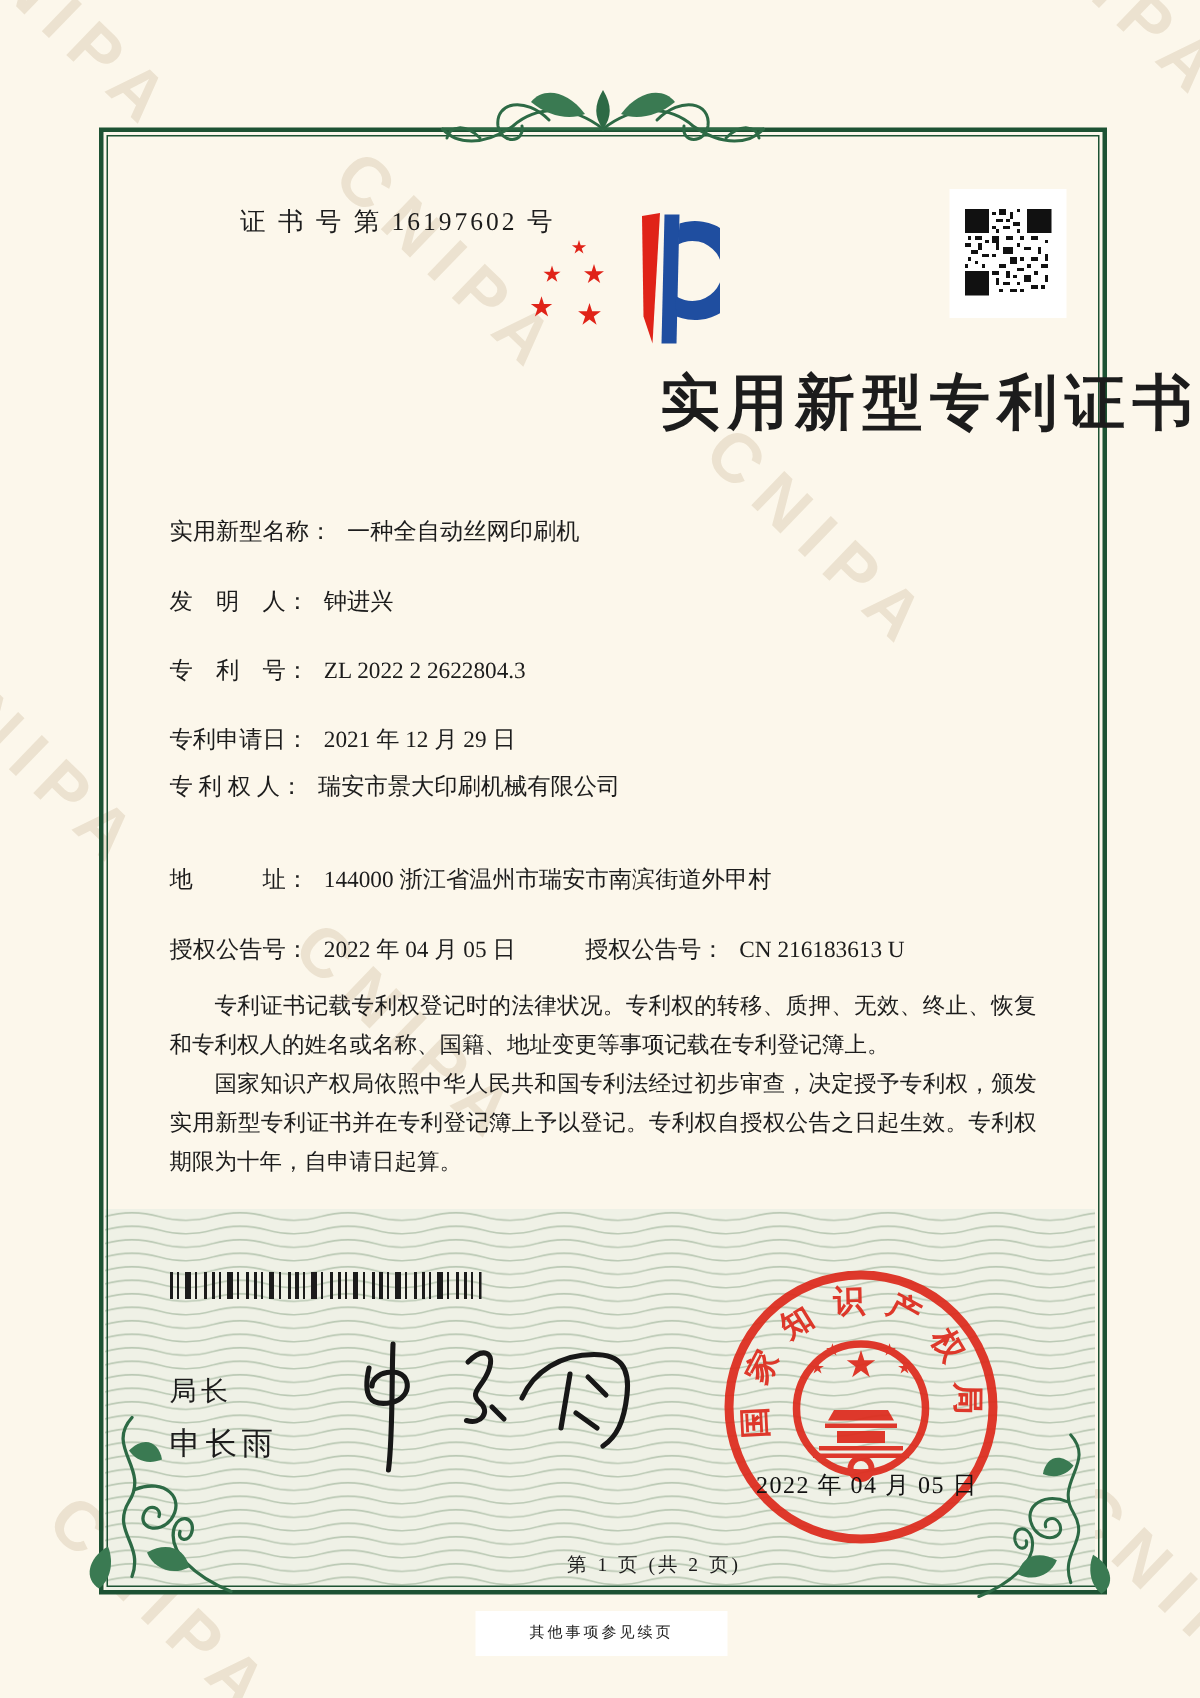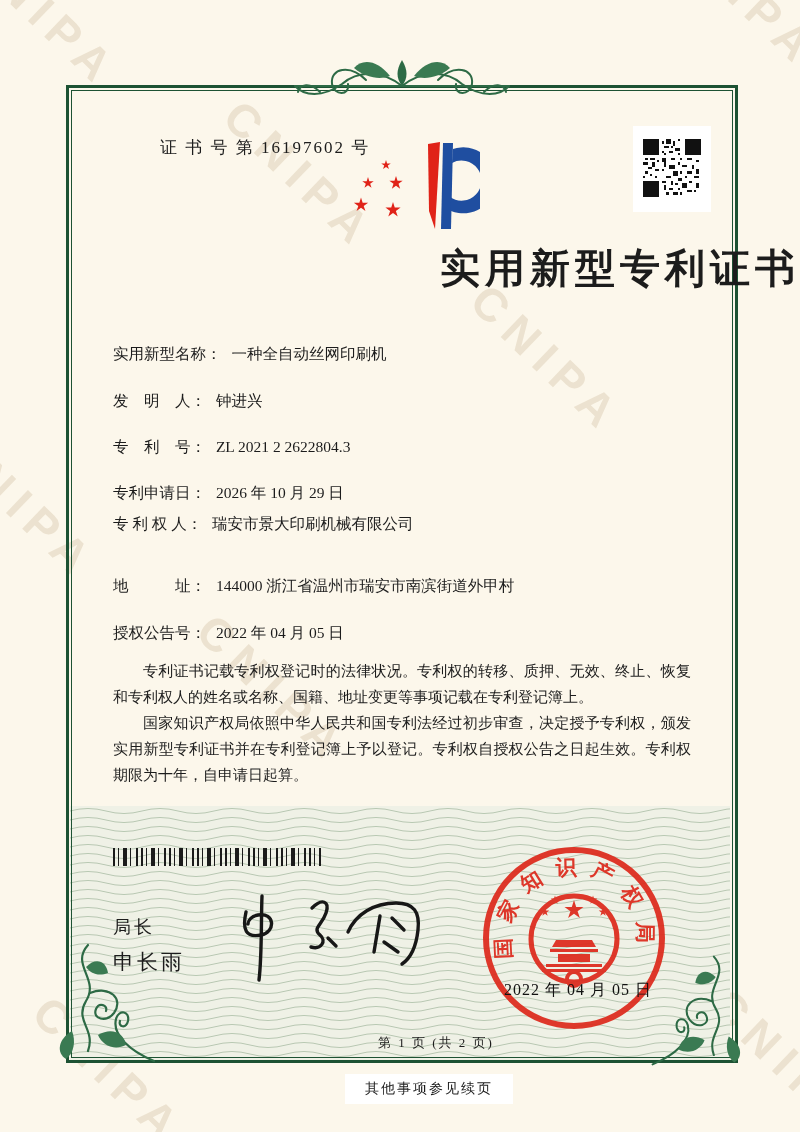--- a/index.html
+++ b/index.html
@@ -50,21 +50,21 @@
   }
   .director-title{left:113px;top:915px;font-size:18px;letter-spacing:3px;}
   .director-name{left:113px;top:948px;font-size:21px;letter-spacing:3px;}
   .signature{left:228px;top:886px;}
   .seal{left:479px;top:843px;width:190px;height:190px;z-index:6;}
   .seal-date{left:498px;top:980px;width:160px;text-align:center;
     font-size:16px;color:#111;z-index:7;letter-spacing:1px;}
   .page-info{left:0;top:1034px;width:800px;text-align:center;font-size:13px;
     letter-spacing:2px;z-index:6;padding-left:36px;}
   .cont-note{left:317px;top:1074px;width:168px;height:30px;background:#ffffff;
-    text-align:center;line-height:30px;font-size:14px;letter-spacing:2px;z-index:6;margin-left:28px;}
+    text-align:center;line-height:30px;font-size:10px;letter-spacing:2px;z-index:6;}
   .vine{position:absolute;z-index:4;}
 </style>
 </head>
 <body>
 
 <div class="wm" style="left:-52px;top:-14px;">CNIPA</div>
 <div class="wm" style="left:648px;top:-34px;">CNIPA</div>
 <div class="wm" style="left:205px;top:148px;">CNIPA</div>
 <div class="wm" style="left:452px;top:332px;">CNIPA</div>
 <div class="wm" style="left:-74px;top:478px;">CNIPA</div>
@@ -149,37 +149,41 @@
 <div class="z row r1">
   <span class="lbl">实用新型名称：</span>
   <span class="val">一种全自动丝网印刷机</span>
 </div>
 <div class="z row r2">
   <span class="lbl">发　明　人：</span>
   <span class="val">钟进兴</span>
 </div>
 <div class="z row r3">
   <span class="lbl">专　利　号：</span>
-  <span class="val">ZL 2021 2 2622804.3</span>
+  <span class="val">ZL 2022 2 2622804.3</span>
 </div>
 <div class="z row r4">
   <span class="lbl">专利申请日：</span>
-  <span class="val">2026 年 10 月 29 日</span>
+  <span class="val">2021 年 12 月 29 日</span>
 </div>
 <div class="z row r5">
   <span class="lbl">专 利 权 人：</span>
   <span class="val">瑞安市景大印刷机械有限公司</span>
 </div>
 <div class="z row r6">
   <span class="lbl">地　　　址：</span>
   <span class="val">144000 浙江省温州市瑞安市南滨街道外甲村</span>
 </div>
 <div class="z row r7">
   <span class="lbl">授权公告号：</span>
   <span class="val">2022 年 04 月 05 日</span>
+  <span class="pair2">
+    <span class="lbl">授权公告号：</span>
+    <span class="val">CN 216183613 U</span>
+  </span>
 </div>
 
 <div class="z body-text">
   <p>专利证书记载专利权登记时的法律状况。专利权的转移、质押、无效、终止、恢复和专利权人的姓名或名称、国籍、地址变更等事项记载在专利登记簿上。</p>
   <p>国家知识产权局依照中华人民共和国专利法经过初步审查，决定授予专利权，颁发实用新型专利证书并在专利登记簿上予以登记。专利权自授权公告之日起生效。专利权期限为十年，自申请日起算。</p>
 </div>
 
 <div class="z barcode"></div>
 
 <div class="z director-title">局长</div>

